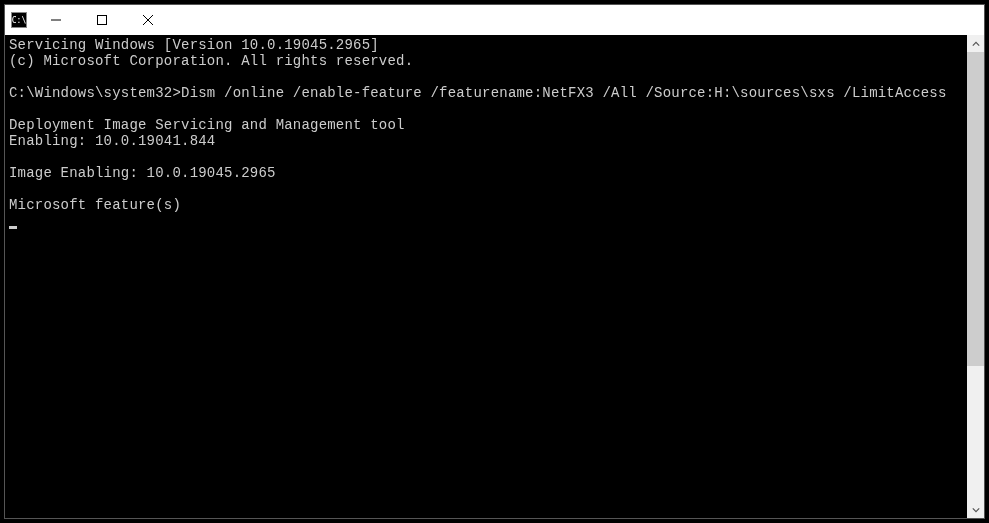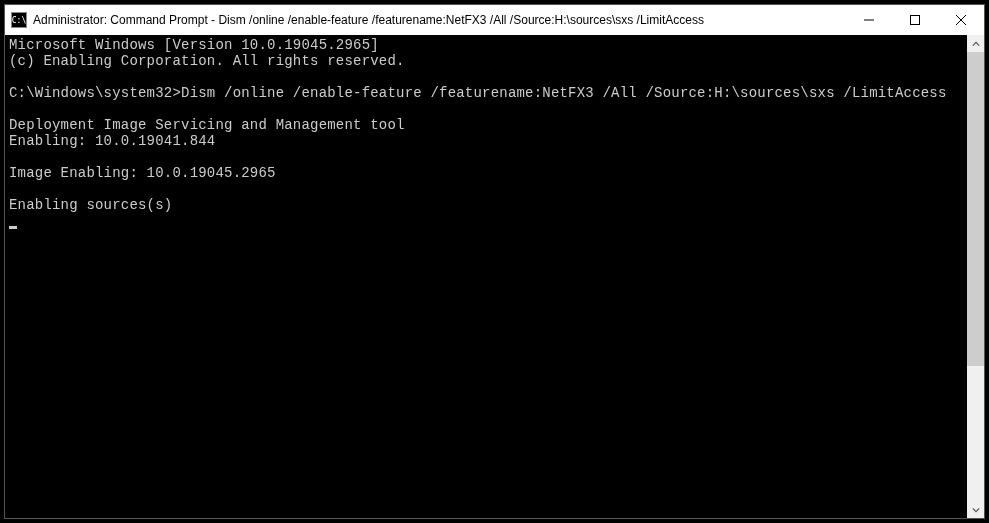--- a/index.html
+++ b/index.html
@@ -127,52 +127,51 @@
     }
   </style>
 </head>
 <body>
 
 <div class="window">
   <div class="titlebar">
     <div class="titlebar-icon">
       <span>C:\</span>
     </div>
-    <div class="titlebar-text">Administrator: Command Prompt - Dism  /online /enable-feature /featurename:NetFX3 /All /Source:H:\sources\sxs /LimitAccess</div>
     <div class="window-controls">
       <div class="win-btn" title="Minimize">
         <svg viewBox="0 0 10 10">
             <line x1="0" y1="5" x2="10" y2="5" stroke="#000" stroke-width="1"></line>
           </svg>
       </div>
       <div class="win-btn" title="Maximize">
         <svg viewBox="0 0 10 10">
             <rect x="0.5" y="0.5" width="9" height="9" fill="none" stroke="#000" stroke-width="1"></rect>
           </svg>
       </div>
       <div class="win-btn close" title="Close">
         <svg viewBox="0 0 10 10">
             <line x1="0" y1="0" x2="10" y2="10" stroke="#000" stroke-width="1"></line>
             <line x1="10" y1="0" x2="0" y2="10" stroke="#000" stroke-width="1"></line>
           </svg>
       </div>
     </div>
   </div>
   <div class="content-wrap">
-    <div class="terminal"><span>Microsoft Windows [Version 10.0.19045.2965]</span>
-<span>(c) Enabling Corporation. All rights reserved.</span>
+    <div class="terminal"><span>Servicing Windows [Version 10.0.19045.2965]</span>
+<span>(c) Microsoft Corporation. All rights reserved.</span>
 <span></span>
 <span>C:\Windows\system32&gt;Dism /online /enable-feature /featurename:NetFX3 /All /Source:H:\sources\sxs /LimitAccess</span>
 <span></span>
 <span>Deployment Image Servicing and Management tool</span>
 <span>Enabling: 10.0.19041.844</span>
 <span></span>
 <span>Image Enabling: 10.0.19045.2965</span>
 <span></span>
-<span>Enabling sources(s)</span>
+<span>Microsoft feature(s)</span>
 <span class="cursor"></span></div>
     <div class="scrollbar">
       <div class="scroll-btn">
         <svg viewBox="0 0 10 10" width="8" height="8">
             <polyline points="1,7 5,3 9,7" fill="none" stroke="#555" stroke-width="1.5"></polyline>
           </svg>
       </div>
       <div class="scroll-track">
         <div class="scroll-thumb"></div>
       </div>

